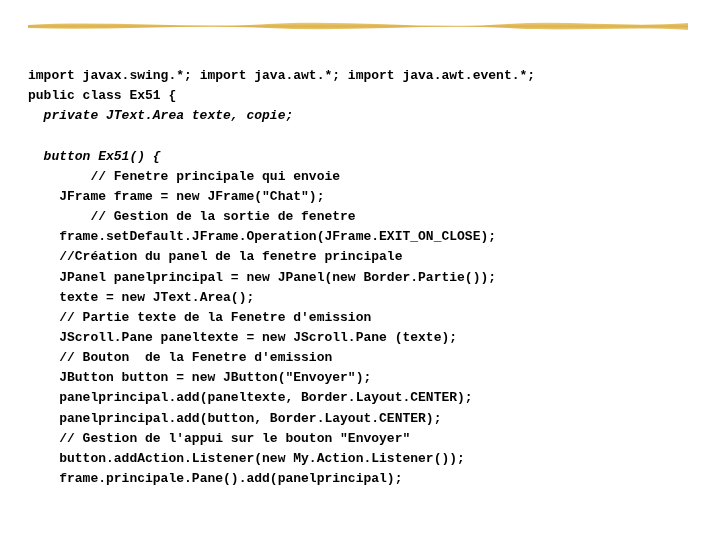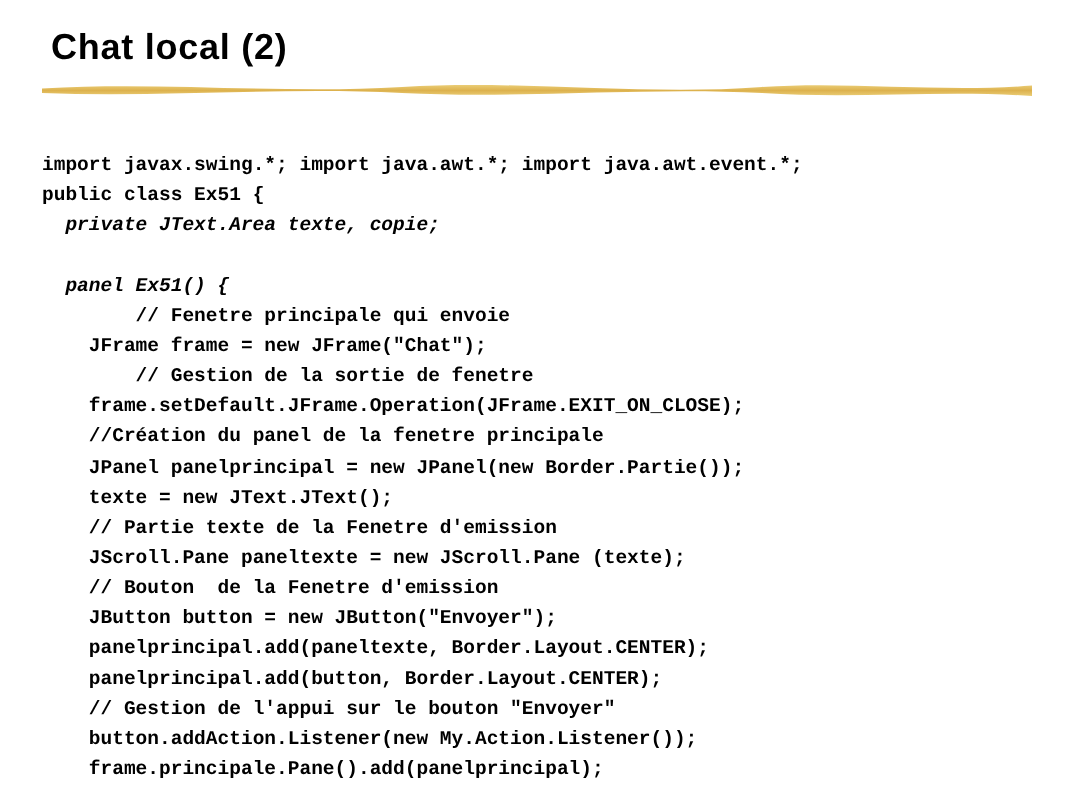--- a/index.html
+++ b/index.html
@@ -39,48 +39,47 @@
     margin-left: 0;
   }
   .indent1 { padding-left: 2ch; display: inline-block; font-style: italic; }
   .indent2 { padding-left: 4ch; display: inline-block; }
   .indent3 { padding-left: 8ch; display: inline-block; text-align: center; }
 </style>
 </head>
 <body>
 
 <div class="slide">
-  <h1 class="title">Chat local (2)</h1>
 
   <div class="underline">
     <svg width="660" height="14" viewBox="0 0 660 14">
       <defs>
         <linearGradient id="g" x1="0" y1="0" x2="0" y2="1">
           <stop offset="0%" stop-color="#e8c766"></stop>
           <stop offset="50%" stop-color="#d9a93a"></stop>
           <stop offset="100%" stop-color="#e8c766"></stop>
         </linearGradient>
       </defs>
       <path d="M0,7 C80,2 160,11 240,6 C320,1 400,12 480,6 C540,2 600,10 660,5 L660,12 C600,8 540,14 480,10 C400,6 320,14 240,10 C160,6 80,13 0,10 Z" fill="url(#g)" opacity="0.9"></path>
     </svg>
   </div>
 
   <div class="code">
 <span>import javax.swing.*; import java.awt.*; import java.awt.event.*;</span>
 <span>public class Ex51 {</span>
 <span class="indent1">private JText.Area texte, copie;</span>
 
-<span class="indent1">panel Ex51() {</span>
+<span class="indent1">button Ex51() {</span>
 <span class="indent3">// Fenetre principale qui envoie</span>
 <span class="indent2">JFrame frame = new JFrame("Chat");</span>
 <span class="indent3">// Gestion de la sortie de fenetre</span>
 <span class="indent2">frame.setDefault.JFrame.Operation(JFrame.EXIT_ON_CLOSE);</span>
 <span class="indent2">//Création du panel de la fenetre principale</span>
 <span class="indent2">JPanel panelprincipal = new JPanel(new Border.Partie());</span>
-<span class="indent2">texte = new JText.JText();</span>
+<span class="indent2">texte = new JText.Area();</span>
 <span class="indent2">// Partie texte de la Fenetre d'emission</span>
 <span class="indent2">JScroll.Pane paneltexte = new JScroll.Pane (texte);</span>
 <span class="indent2">// Bouton  de la Fenetre d'emission</span>
 <span class="indent2">JButton button = new JButton("Envoyer");</span>
 <span class="indent2">panelprincipal.add(paneltexte, Border.Layout.CENTER);</span>
 <span class="indent2">panelprincipal.add(button, Border.Layout.CENTER);</span>
 <span class="indent2">// Gestion de l'appui sur le bouton "Envoyer"</span>
 <span class="indent2">button.addAction.Listener(new My.Action.Listener());</span>
 <span class="indent2">frame.principale.Pane().add(panelprincipal);</span>
   </div>

